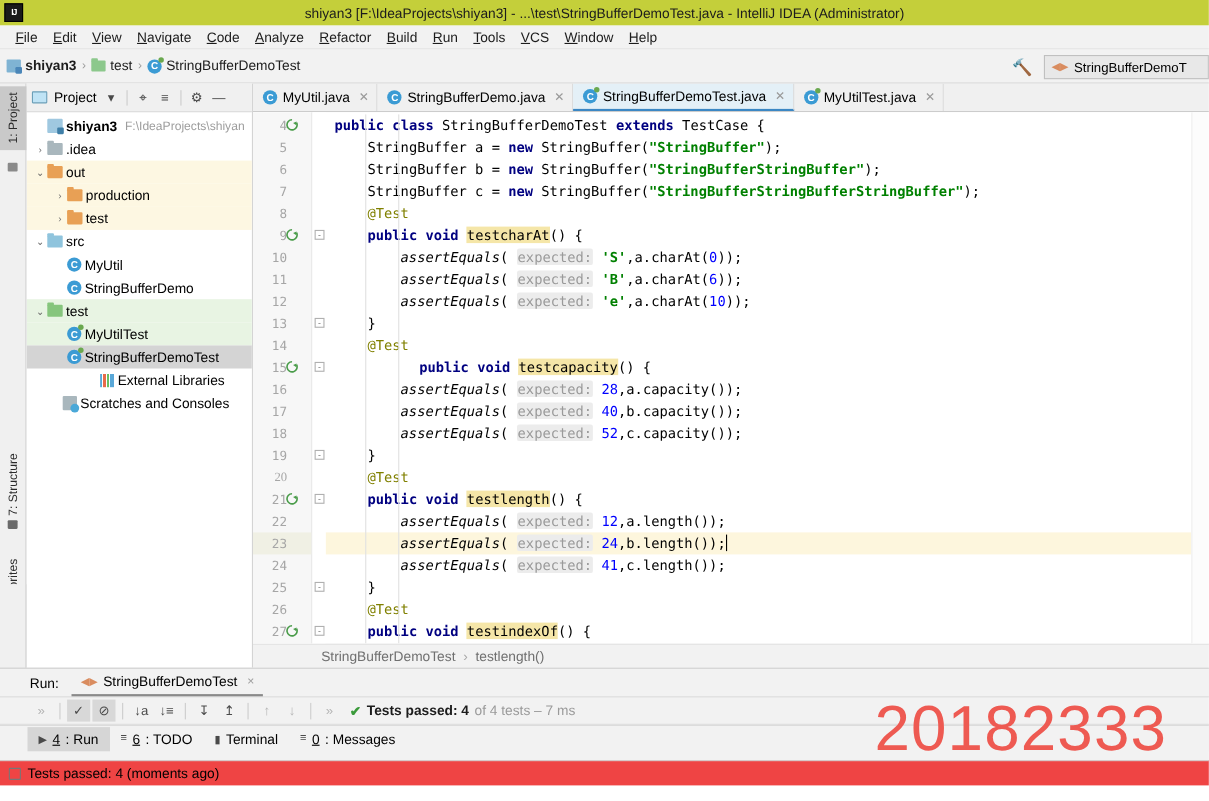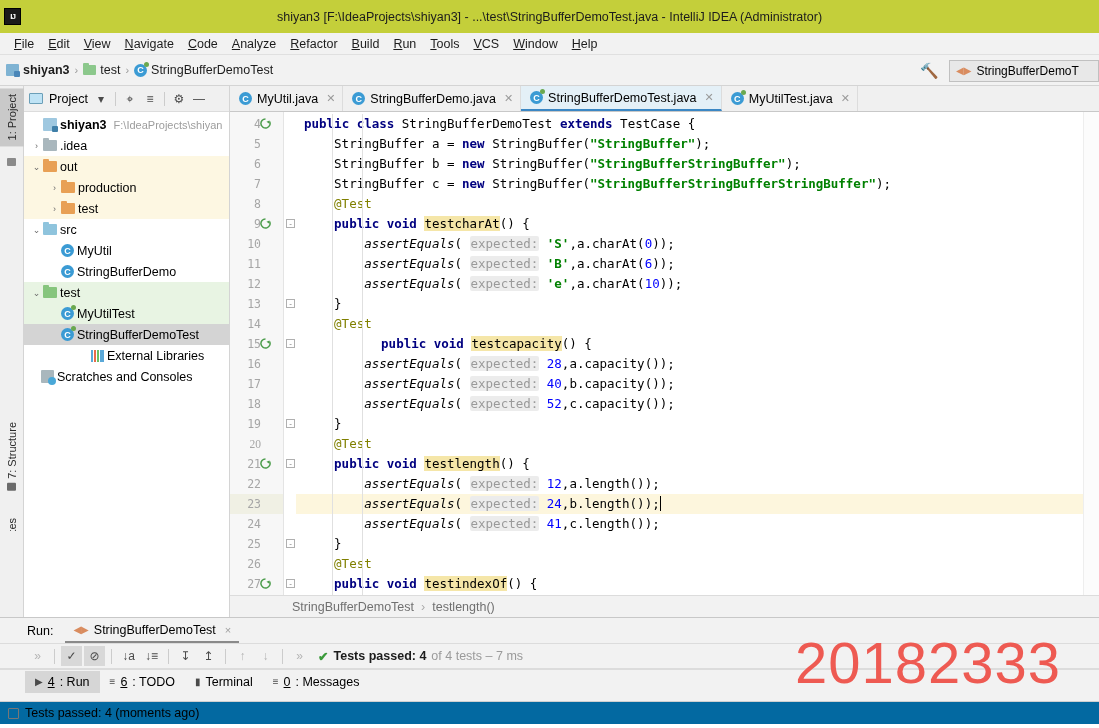--- a/index.html
+++ b/index.html
@@ -8,21 +8,21 @@
     overflow: hidden;
     font-family: "Liberation Sans", sans-serif;
     font-size: 12px;
     background: #ffffff;
     color: #000;
   }
   #app { position: relative; width: 1099px; height: 728px; }
 
   
   .titlebar {
-    height: 33px; background: #c4cf3a;
+    height: 23px; background: #c4cf3a;
     display: flex; align-items: center;
     position: relative;
   }
   .ij-logo {
     width: 17px; height: 17px; margin-left: 4px;
     background: #1a1a1a; color: #fff;
     font-size: 8px; font-weight: bold;
     display: flex; align-items: center; justify-content: center;
     border: 1px solid #000; letter-spacing: -1px;
   }
@@ -320,21 +320,21 @@
   }
   .btab {
     display: flex; align-items: center; gap: 5px;
     padding: 2px 10px; font-size: 12.5px; height: 22px;
   }
   .btab.active { background: #d6d6d6; }
   .btab u { text-decoration: underline; }
 
   
   .statusbar {
-    height: 23px; background: #0369a1; border-top: 1px solid #d0d0d0;
+    height: 23px; background: #ef4444; border-top: 1px solid #d0d0d0;
     display: flex; align-items: center; padding-left: 8px;
     font-size: 12.5px; gap: 6px;
   }
   .sb-icon {
     width: 11px; height: 11px; border: 1px solid #777; border-radius: 1px;
   }
 
   
   .watermark {
     position: absolute; right: 38px; bottom: 32px;
@@ -482,21 +482,21 @@
           <div class="tnode sel" style="padding-left: 24px;">
             <span class="arrow"></span>
             <span class="ic-class test">C</span>
             <span class="tlabel" style="">StringBufferDemoTest</span>
           </div>
           <div class="tnode" style="padding-left: 6px; margin-left: 48px;">
             <span class="arrow"></span>
             <span class="ic-libs"></span>
             <span class="tlabel" style="">External Libraries</span>
           </div>
-          <div class="tnode" style="padding-left: 4px;">
+          <div class="tnode" style="padding-left: 20px;">
             <span class="arrow"></span>
             <span class="ic-scratch"></span>
             <span class="tlabel" style="">Scratches and Consoles</span>
           </div>
         </div>
     </div>
 
     <div class="editor-col">
       <div class="tabbar" id="etabs">
           <div class="etab">

